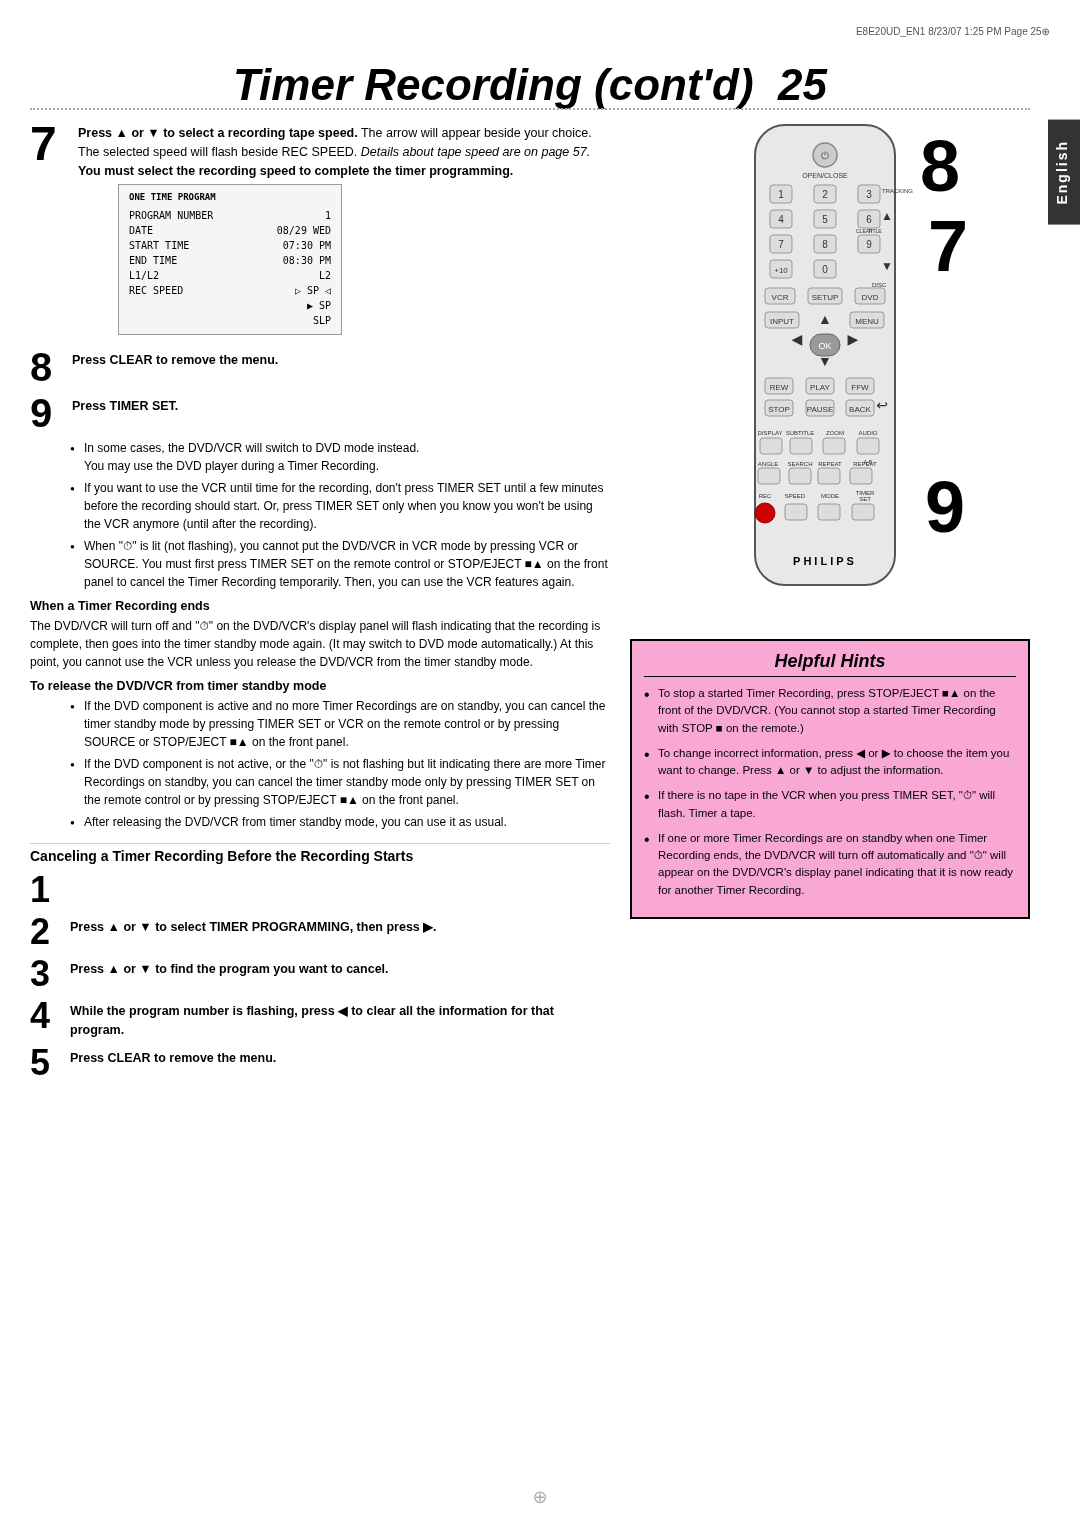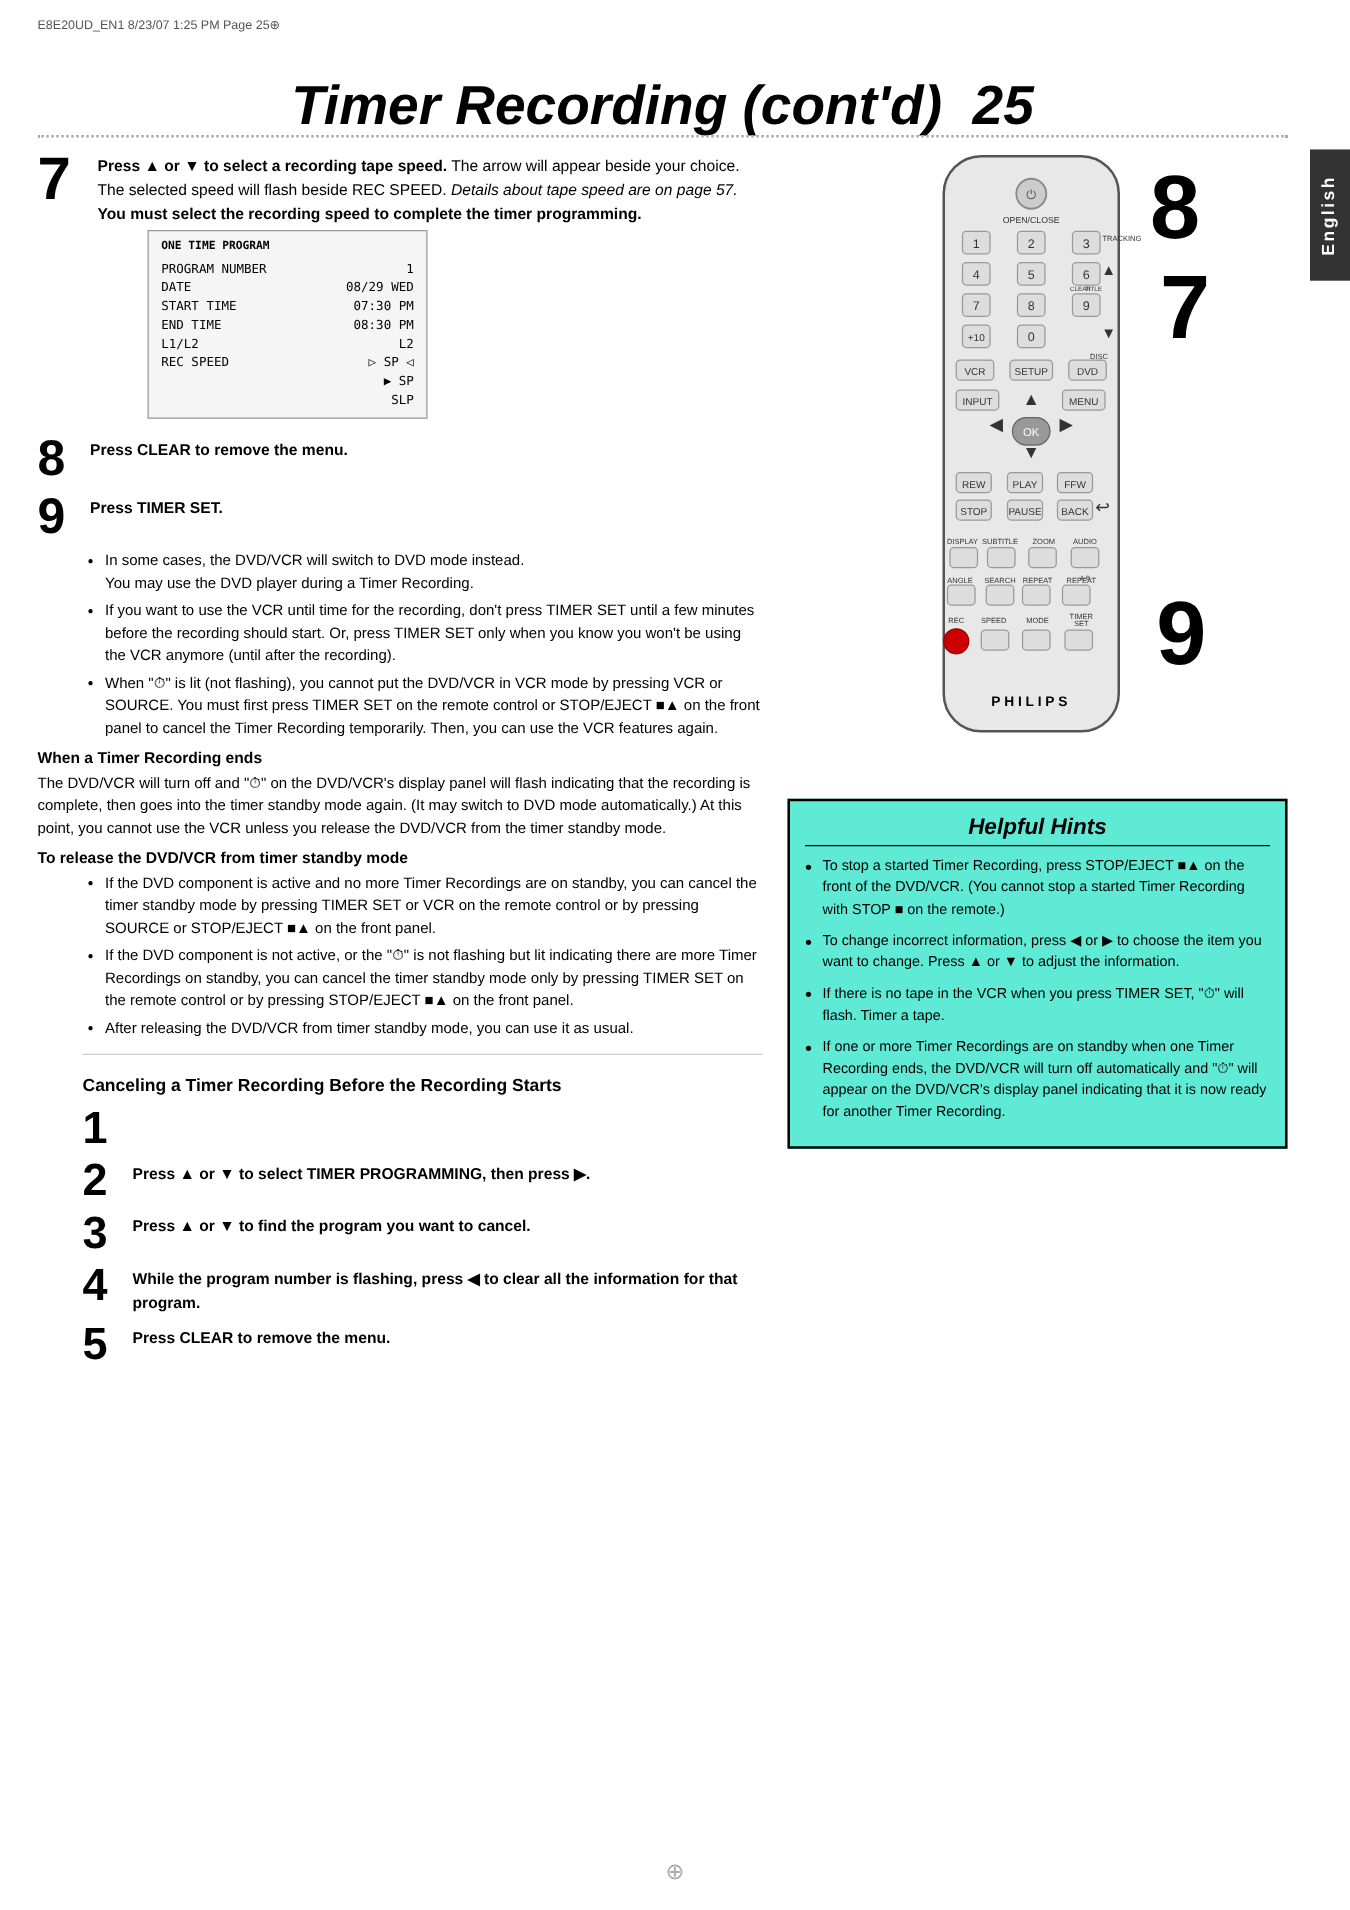--- a/index.html
+++ b/index.html
@@ -10,25 +10,25 @@
       font-family: Arial, Helvetica, sans-serif;
       font-size: 13px;
       color: #000;
       overflow: hidden;
       position: relative;
     }
 
     
     .page-header {
       position: absolute;
-      top: 14px;
+      top: 26px;
       left: 30px;
       right: 30px;
       display: flex;
-      justify-content: flex-start;
+      justify-content: flex-end;
       align-items: center;
       font-size: 10px;
       color: #555;
     }
 
     
     .english-tab {
       position: absolute;
       top: 120px;
       right: 0px;
@@ -191,22 +191,21 @@
 
     
     .to-release-section {
       margin-top: 8px;
     }
 
     
     .canceling-section {
       margin-top: 12px;
       border-top: 1px solid #ccc;
-      padding-top: 16px;
-      margin-left: 36px;
+      padding-top: 4px;
     }
     .canceling-title {
       font-size: 14px;
       font-weight: bold;
       margin-bottom: 8px;
     }
 
     
     .numbered-steps {
       margin-top: 6px;
@@ -272,21 +271,21 @@
       font-weight: bold;
       color: #000;
       line-height: 1;
     }
 
     
     .helpful-hints {
       margin-top: 16px;
       border: 2px solid #000;
       padding: 10px 12px;
-      background: #5eead4;
+      background: #f9a8d4;
     }
     .helpful-hints-title {
       font-size: 18px;
       font-style: italic;
       font-weight: bold;
       text-align: center;
       margin-bottom: 8px;
       border-bottom: 1px solid #000;
       padding-bottom: 4px;
     }

